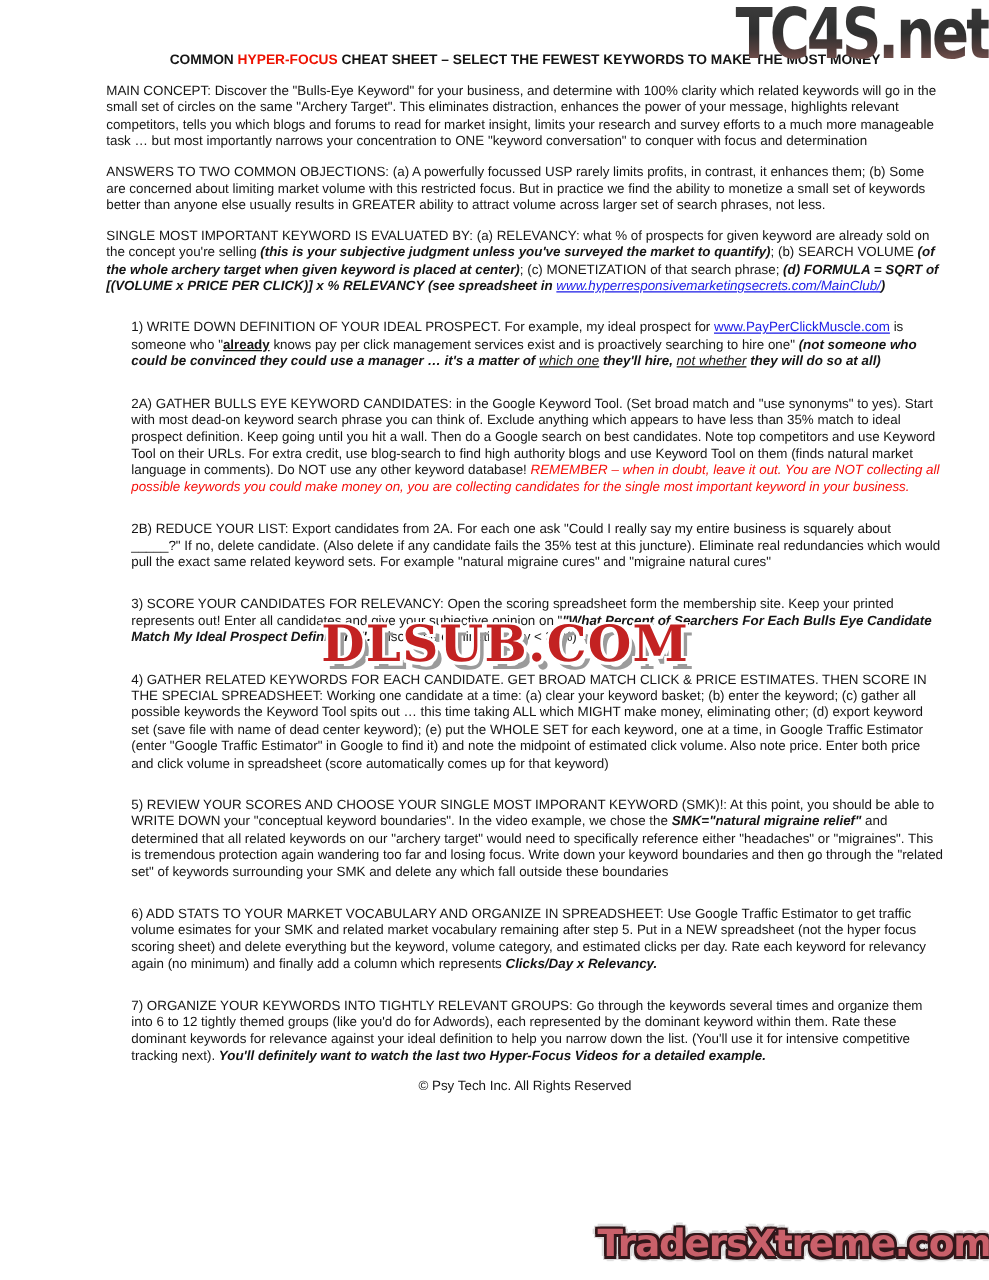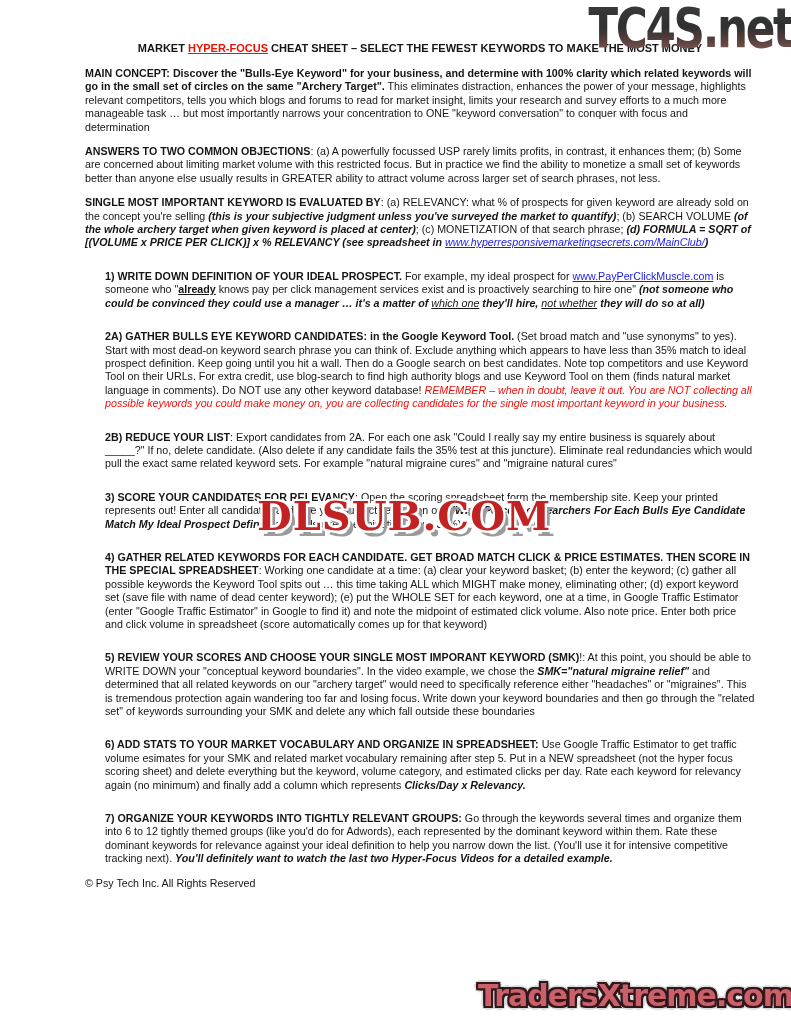--- a/index.html
+++ b/index.html
@@ -6,29 +6,29 @@
   body{
     width:791px;height:1024px;background:#ffffff;position:relative;overflow:hidden;
     font-family:"Liberation Sans",sans-serif;color:#151515;
   }
   .content{padding:40px 36px 0 85px;}
   .doc-title{
     font-size:11px;font-weight:bold;text-align:center;margin:2px 0 13px 0;letter-spacing:0;
   }
   p{font-size:10.7px;line-height:13.4px;margin:0 0 11px 0;}
   .step{margin-left:20px;margin-top:20px;}
-  b{font-weight:bold;}
-  .hl-red{color:#ee1100;text-decoration:underline;}
+  b{font-weight:normal;}
+  .hl-red{color:#ee1100;}
   .warn-red{color:#f50f0a;font-style:italic;}
   .it{font-style:italic;font-weight:bold;}
   .itu{font-style:italic;text-decoration:underline;}
   .bu{font-weight:bold;text-decoration:underline;}
   .doclink{color:#1a1ae6;text-decoration:underline;cursor:pointer;}
   .itlink{font-style:italic;}
-  .footer{text-align:left;font-size:10.7px;line-height:13.4px;margin-top:6px;}
+  .footer{text-align:center;font-size:10.7px;line-height:13.4px;margin-top:6px;}
 
   
   .wm{position:absolute;white-space:nowrap;pointer-events:none;}
   .wm-tc4s{
     top:0px;right:0px;
     font-family:"DejaVu Sans",sans-serif;font-weight:bold;font-size:56px;line-height:1;
     letter-spacing:-3px;transform:scaleX(0.78);transform-origin:top right;
     color:#383838;
   }
   @supports ((-webkit-background-clip:text) or (background-clip:text)){
@@ -55,21 +55,21 @@
       0 -2px 0 #32171a, 0 2px 0 #32171a, -2px 0 0 #32171a, 2px 0 0 #32171a,
       -4px 0 0 #dcdcdc, 4px 0 0 #dcdcdc, 0 -4px 0 #dcdcdc, 0 4px 1px #dcdcdc,
       -3px -3px 0 #dcdcdc, 3px -3px 0 #dcdcdc, -3px 3px 0 #dcdcdc, 3px 3px 0 #dcdcdc;
   }
 </style>
 </head>
 <body>
 
 <div class="content">
 
-  <div class="doc-title"><span>MARKET </span><span class="hl-red">HYPER-FOCUS</span><span> CHEAT SHEET – SELECT THE FEWEST KEYWORDS TO MAKE THE MOST MONEY</span></div>
+  <div class="doc-title"><span>COMMON </span><span class="hl-red">HYPER-FOCUS</span><span> CHEAT SHEET – SELECT THE FEWEST KEYWORDS TO MAKE THE MOST MONEY</span></div>
 
   <p><b>MAIN CONCEPT</b><b>:  </b><b>Discover the "Bulls-Eye Keyword" for your business, and determine with 100% clarity which related keywords will go in the small set of circles on the same "Archery Target".</b><span>  This eliminates distraction, enhances the power of your message, highlights relevant competitors, tells you which blogs and forums to read for market insight, limits your research and survey efforts to a much more manageable task … but most importantly narrows your concentration to ONE "keyword conversation" to conquer with focus and determination</span></p>
 
   <p><b>ANSWERS TO TWO COMMON OBJECTIONS</b><span>:  (a) A powerfully focussed USP rarely limits profits, in contrast, it enhances them; (b) Some are concerned about limiting market volume with this restricted focus.  But in practice we find the ability to monetize a small set of keywords better than anyone else usually results in GREATER ability to attract volume across larger set of search phrases, not less.</span></p>
 
   <p><b>SINGLE MOST IMPORTANT KEYWORD IS EVALUATED BY</b><span>: (a) RELEVANCY: what % of prospects for given keyword are already sold on the concept you're selling </span><span class="it">(this is your subjective judgment unless you've surveyed the market to quantify)</span><span>; (b) SEARCH VOLUME </span><span class="it">(of the whole archery target when given keyword is placed at center)</span><span>; (c) MONETIZATION of that search phrase; </span><span class="it">(d) FORMULA = SQRT of [(VOLUME x PRICE PER CLICK)] x % RELEVANCY  (see spreadsheet in </span><span class="doclink itlink">www.hyperresponsivemarketingsecrets.com/MainClub/</span><span class="it">)</span></p>
 
 
   <p class="step"><b>1) WRITE DOWN DEFINITION OF YOUR IDEAL PROSPECT.</b><span>  For example, my ideal prospect for </span><span class="doclink">www.PayPerClickMuscle.com</span><span> is someone who "</span><span class="bu">already</span><span> knows pay per click management services exist and is proactively searching to hire one"   </span><span class="it">(not someone who could be convinced they could use a manager … it's a matter of </span><span class="itu">which one</span><span class="it"> they'll hire, </span><span class="itu">not whether</span><span class="it"> they will do so at all)</span></p>
 

